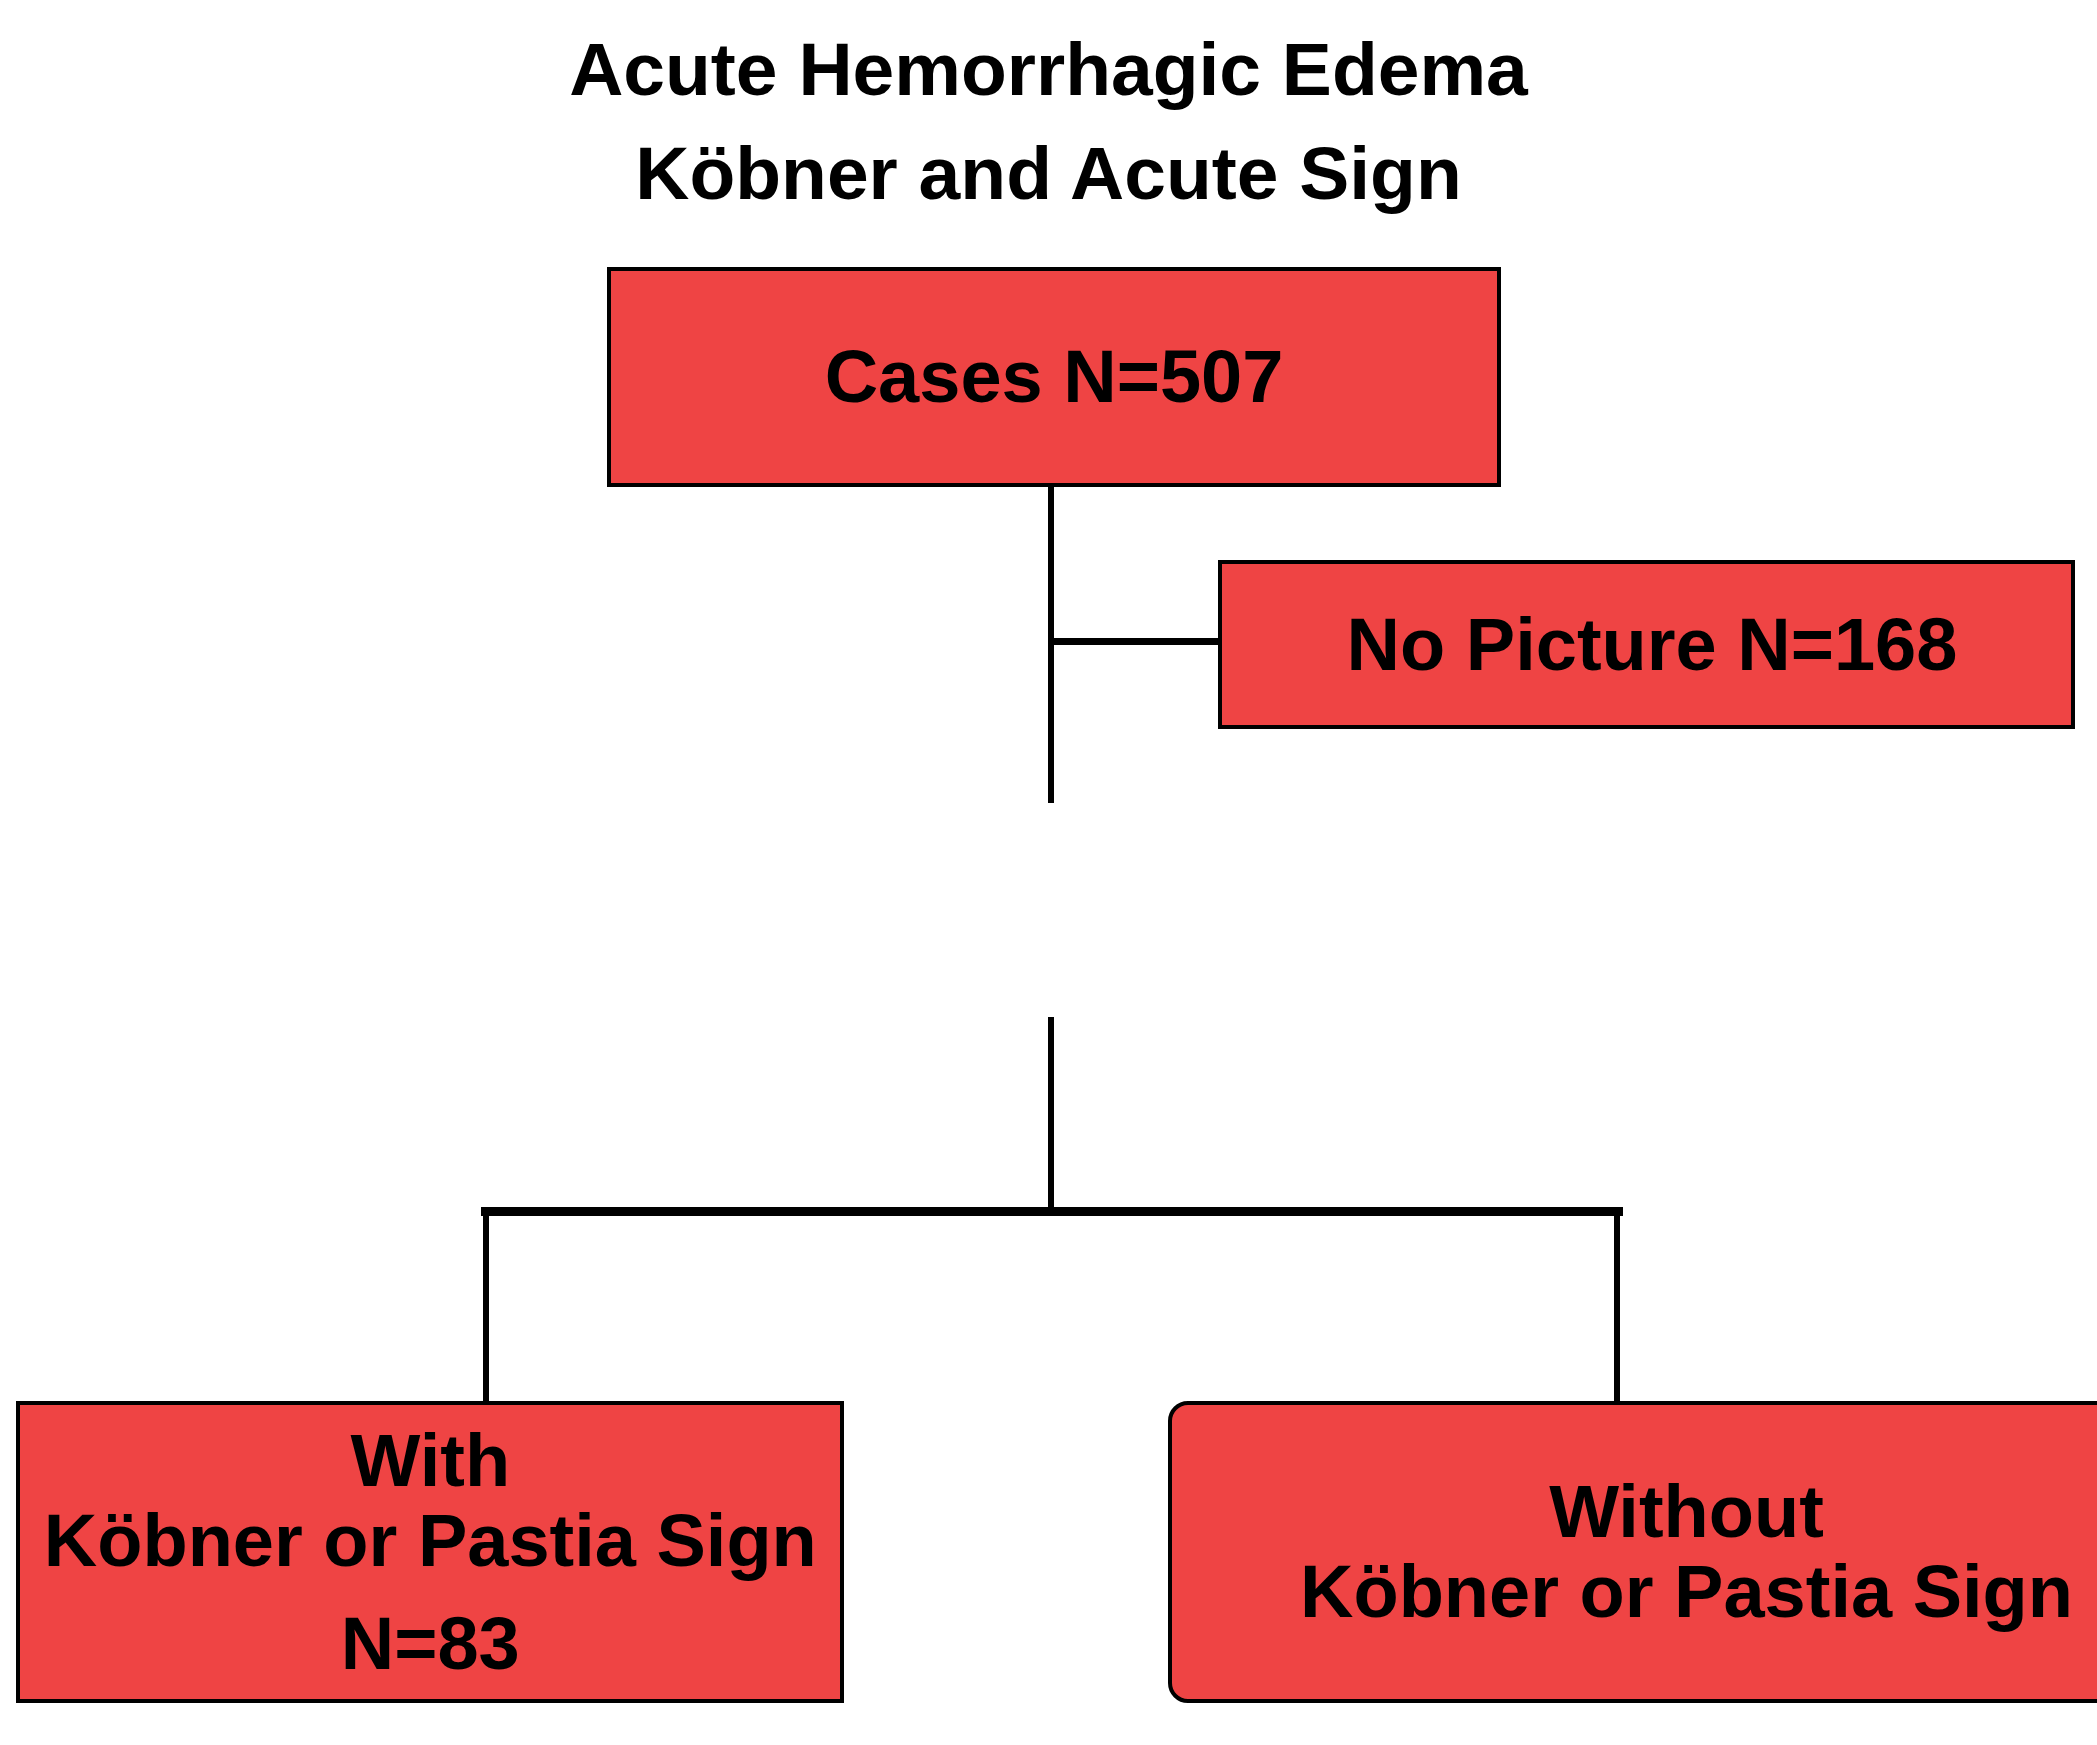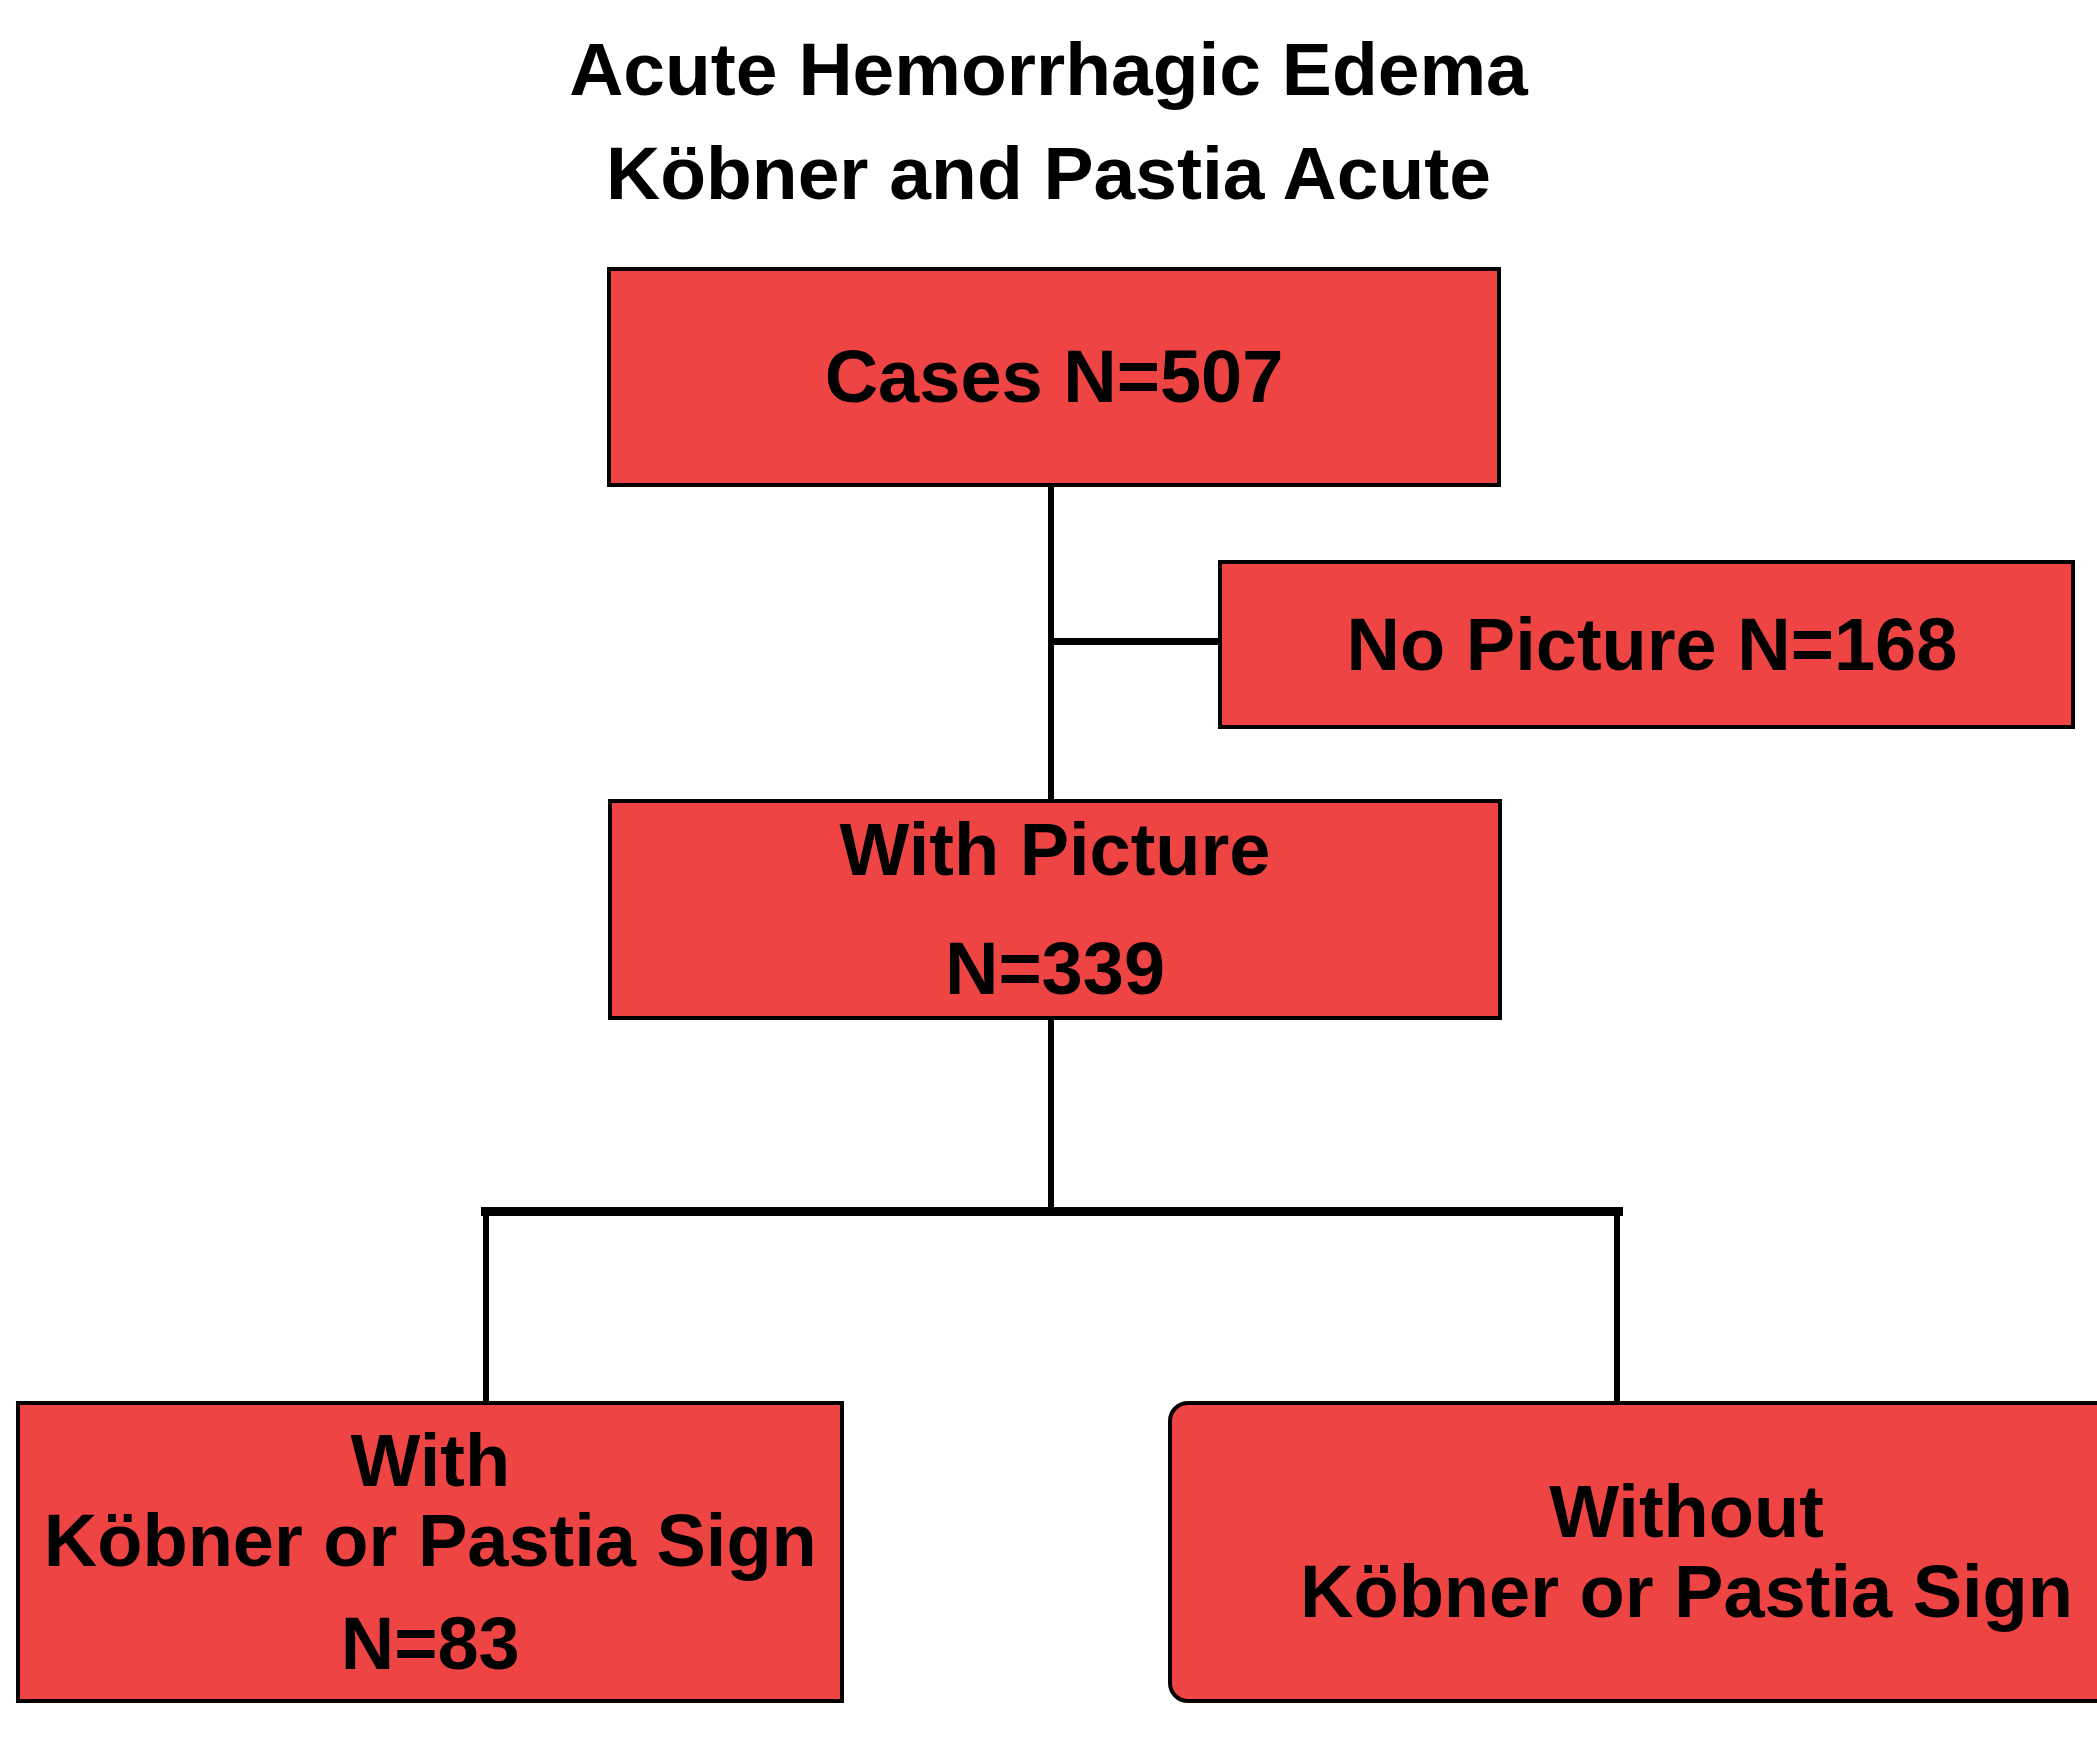--- a/index.html
+++ b/index.html
@@ -61,42 +61,38 @@
   .v-drop-left      { left: 483px;  top: 1207px; width: 5.7px;    height: 196px; }
   .v-drop-right     { left: 1614px; top: 1207px; width: 5.7px;    height: 196px; }
 </style>
 </head>
 <body>
 
 <div class="canvas">
 
   <div class="title">
     <div>Acute Hemorrhagic Edema</div>
-    <div>Köbner and Pastia Acute</div>
+    <div>Köbner and Acute Sign</div>
   </div>
 
   <div class="line v-cases-withpic"></div>
   <div class="line h-branch-nopic"></div>
   <div class="line v-withpic-split"></div>
   <div class="line t-bar"></div>
   <div class="line v-drop-left"></div>
   <div class="line v-drop-right"></div>
 
   <div class="box box-cases">
     <div>Cases N=507</div>
   </div>
 
   <div class="box box-no-picture">
     <div>No Picture N=168</div>
   </div>
 
-  <div class="box box-with-picture">
-    <div>With Picture</div>
-    <div class="count-gap">N=339</div>
-  </div>
 
   <div class="box box-with-sign">
     <div class="pair">
       <div>With</div>
       <div>Köbner or Pastia Sign</div>
     </div>
     <div class="count-gap2">N=83</div>
   </div>
 
   <div class="box box-without-sign">

